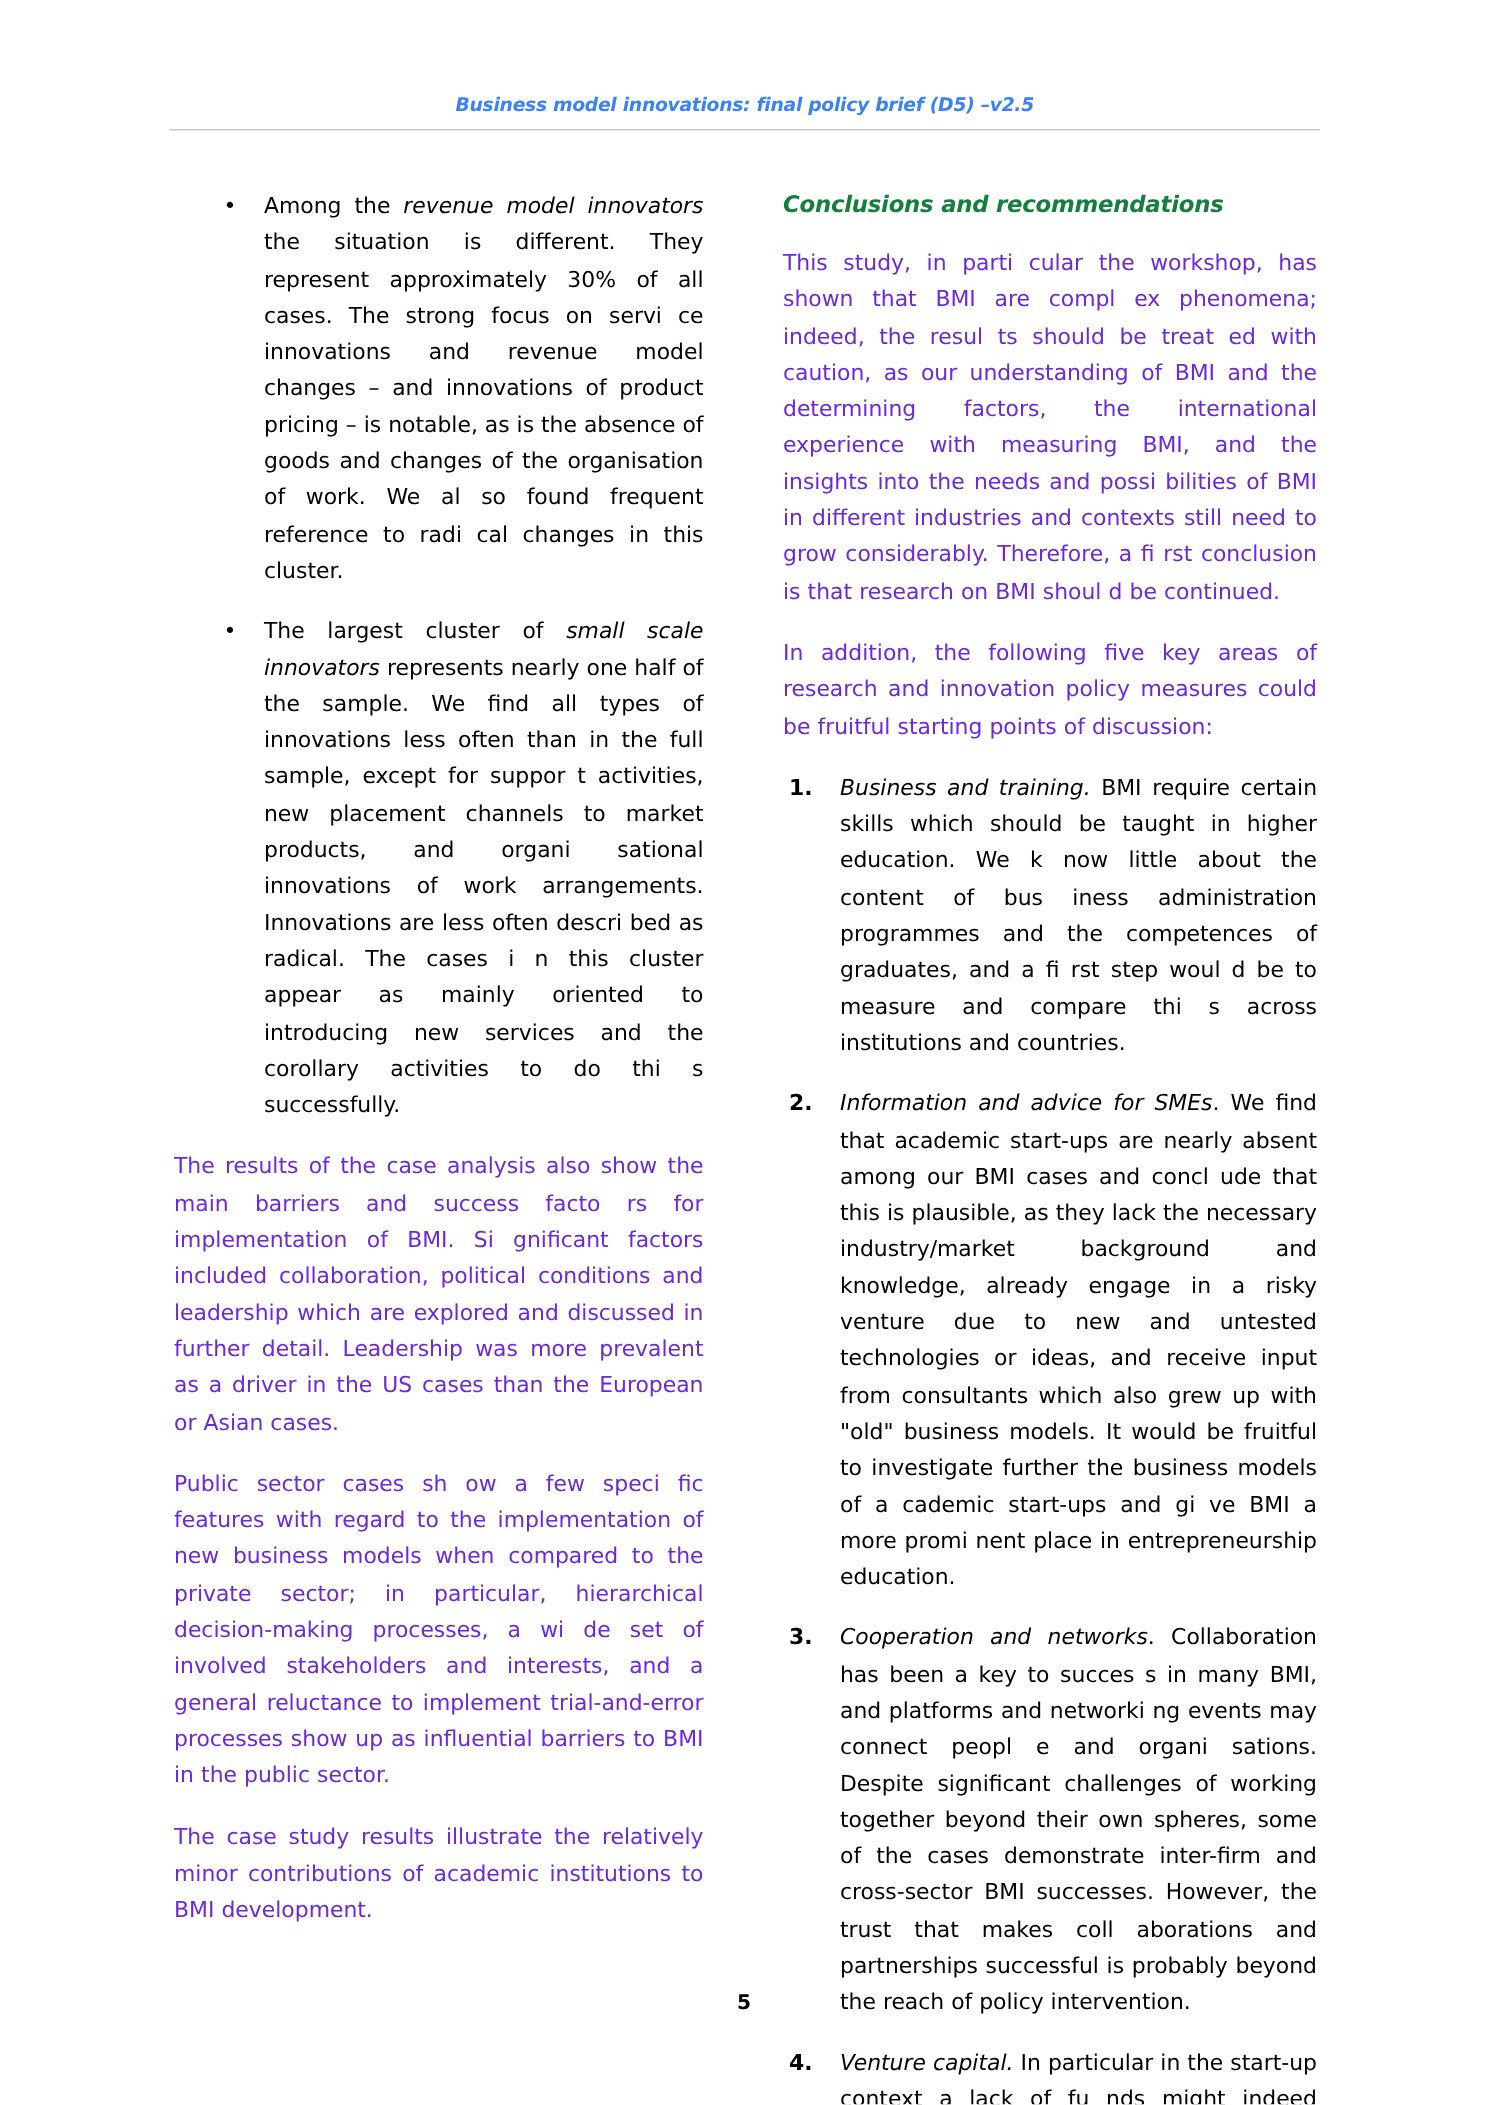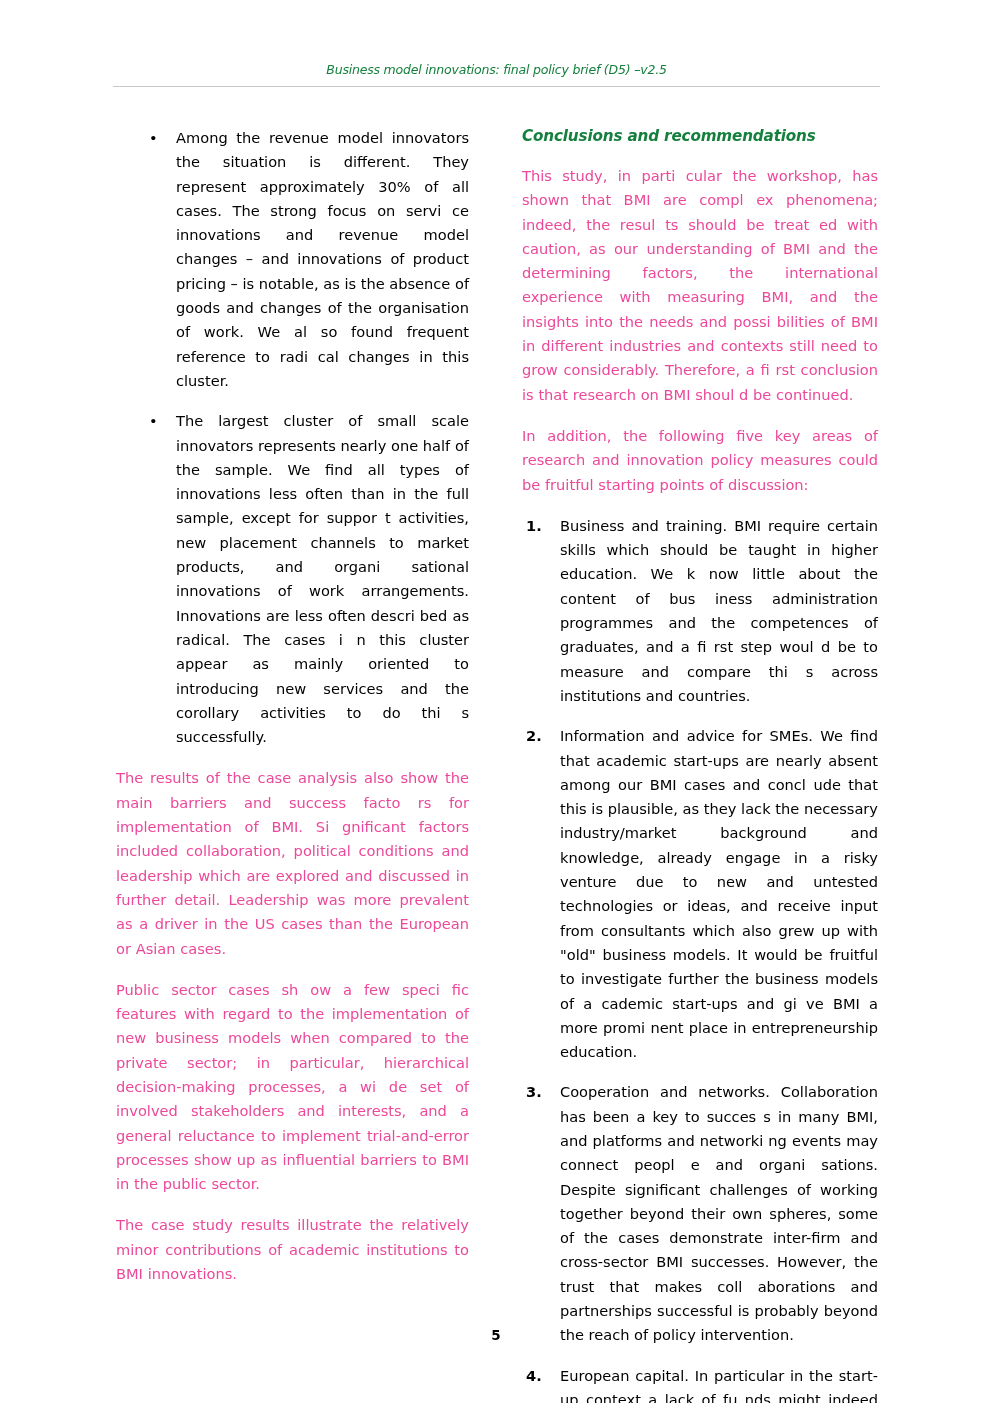--- a/index.html
+++ b/index.html
@@ -21,24 +21,24 @@
   .header {
     position: absolute;
     left: 113px;
     top: 62px;
     width: 767px;
     text-align: center;
   }
   .header-title {
     font-family: "DejaVu Sans", sans-serif;
     font-style: italic;
-    font-weight: normal;
+    font-weight: bold;
     font-size: 12.5px;
     letter-spacing: -0.2px;
-    color: #15803d;
+    color: #3b82f6;
     white-space: nowrap;
   }
   .header-rule {
     position: absolute;
     left: 113px;
     top: 86px;
     width: 767px;
     height: 1px;
     background: #c8c8c8;
   }
@@ -57,21 +57,21 @@
   }
   .col-left  { left: 116px; width: 353px; }
   .col-right { left: 522px; width: 356px; }
 
   p.body {
     margin: 0 0 17px 0;
     font-size: 14.6px;
     line-height: 24.3px;
     text-align: justify;
     text-justify: inter-word;
-    color: #ec4899;
+    color: #6d28d9;
     word-spacing: 0.1px;
   }
   p.body:last-child { margin-bottom: 0; }
 
   
   ul.bullets {
     margin: 0 0 17px 0;
     padding: 0;
     list-style: none;
   }
@@ -112,20 +112,21 @@
   ol.numbers > li .marker {
     position: absolute;
     left: 4px;
     top: 0;
     font-weight: bold;
     font-size: 14.6px;
     line-height: 24.3px;
   }
 
   em, .ital {
+    font-style: italic;
     margin-top: 16px;
   }
 
   
   .section-heading {
     margin: 0 0 18px 0;
     font-family: "DejaVu Sans", sans-serif;
     font-size: 15.2px;
     font-weight: bold;
     font-style: italic;
@@ -166,21 +167,21 @@
           <span>Among the </span><span class="ital">revenue model innovators</span><span> the situation is different. They represent approximately 30% of all cases. The strong focus on servi    ce innovations    and revenue model changes – and innovations of product pricing – is notable, as is the absence of    goods and changes of the organisation of work. We al so found frequent reference to radi cal changes in this cluster.</span>
         </li>
         <li>
           <span class="marker">•</span>
           <span>The largest cluster of </span><span class="ital">small scale innovators</span><span> represents nearly one half of the sample. We find all types of innovations less often than in the full sample, except for suppor t activities, new placement channels to market products,        and organi        sational innovations of work arrangements. Innovations are less often descri bed as radical. The cases i n this cluster appear as mainly oriented to introducing new services and the corollary activities to do thi  s successfully.</span>
         </li>
       </ul>
 
       <p class="body">The results of the case analysis also show the main barriers    and success facto        rs for implementation of BMI. Si  gnificant factors included collaboration, political conditions and leadership which are explored and  discussed in further detail. Leadership was more prevalent as a driver in the US cases than the European or Asian cases.</p>
       <p class="body">Public sector cases sh    ow a few speci    fic features with regard to the implementation of new business models when compared to the private sector; in particular, hierarchical decision-making processes, a wi de set of involved stakeholders and interests, and a general reluctance to implement trial-and-error processes show up as        influential barriers to BMI in the public sector.</p>
-      <p class="body">The case study results illustrate the relatively minor contributions of academic institutions to BMI innovations.</p>
+      <p class="body">The case study results illustrate the relatively minor contributions of academic institutions to BMI development.</p>
 
     </div>
 
     <div class="col col-right">
 
       <h2 class="section-heading">Conclusions and recommendations</h2>
 
       <p class="body">This study, in parti cular the workshop, has shown that BMI are compl ex phenomena; indeed, the resul ts should be treat ed with caution, as our understanding of BMI and the determining factors, the international experience with measuring BMI, and the insights into the needs and possi    bilities of BMI in different industries and contexts still need to grow considerably. Therefore, a fi rst conclusion is that research on BMI shoul d be continued.</p>
       <p class="body">In addition, the following five key areas of research and innovation policy measures could be fruitful starting points of discussion:</p>
 
@@ -192,21 +193,21 @@
         <li>
           <span class="marker">2.</span>
           <span class="ital">Information and advice for SMEs</span><span>. We find that academic start-ups are nearly absent among our BMI cases and concl ude that this is plausible, as they lack the necessary industry/market background and knowledge, already engage in a risky venture    due to new            and untested technologies or ideas, and receive input from consultants which also grew up with "old" business models. It would be fruitful to    investigate    further the business models  of a cademic  start-ups and gi  ve BMI    a more promi        nent    place    in entrepreneurship education.</span>
         </li>
         <li>
           <span class="marker">3.</span>
           <span class="ital">Cooperation and networks</span><span>. Collaboration has been a key to succes s in many BMI, and platforms and networki ng events may connect peopl e and organi sations. Despite significant challenges of working together beyond their own spheres, some of the cases demonstrate inter-firm and cross-sector BMI successes. However, the trust that makes coll    aborations and partnerships successful is probably beyond the reach of policy intervention.</span>
         </li>
         <li>
           <span class="marker">4.</span>
-          <span class="ital">European capital.</span><span> In particular in the start-up context a lack of fu nds might indeed prevent the experimentation and testi ng</span>
+          <span class="ital">Venture capital.</span><span> In particular in the start-up context a lack of fu nds might indeed prevent the experimentation and testi ng</span>
         </li>
       </ol>
 
     </div>
 
   </div>
 
   <div class="page-number">5</div>
 
 </div>

